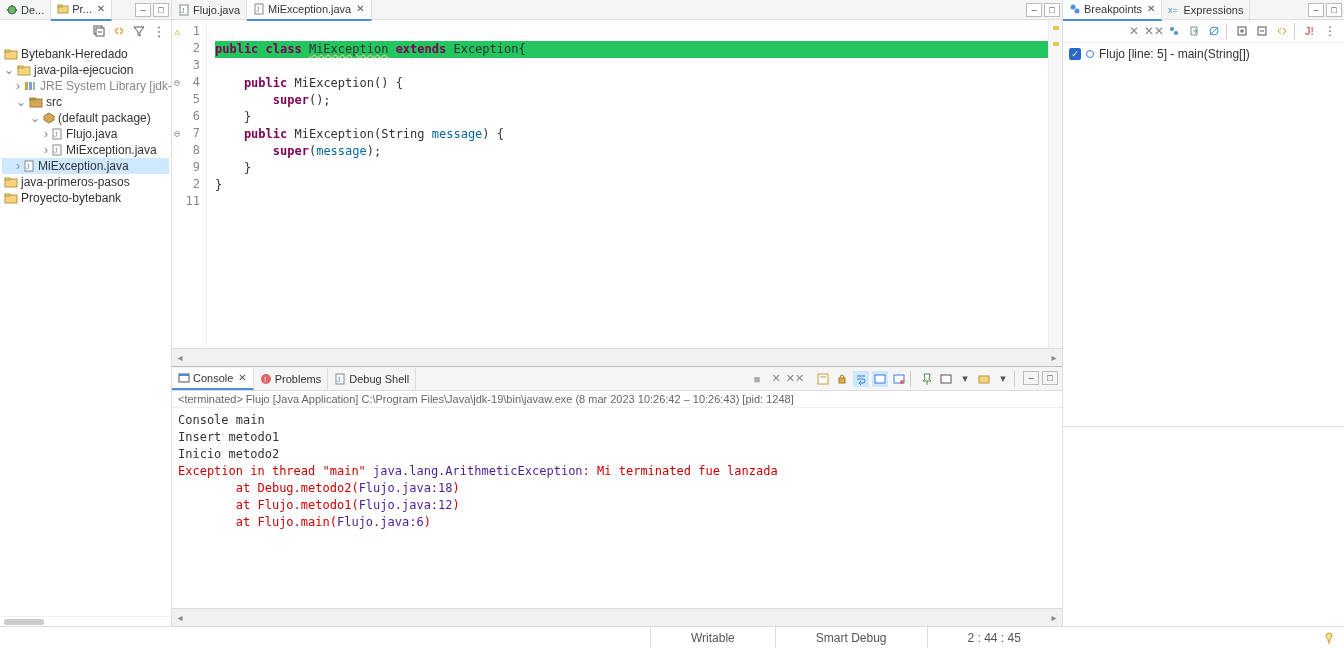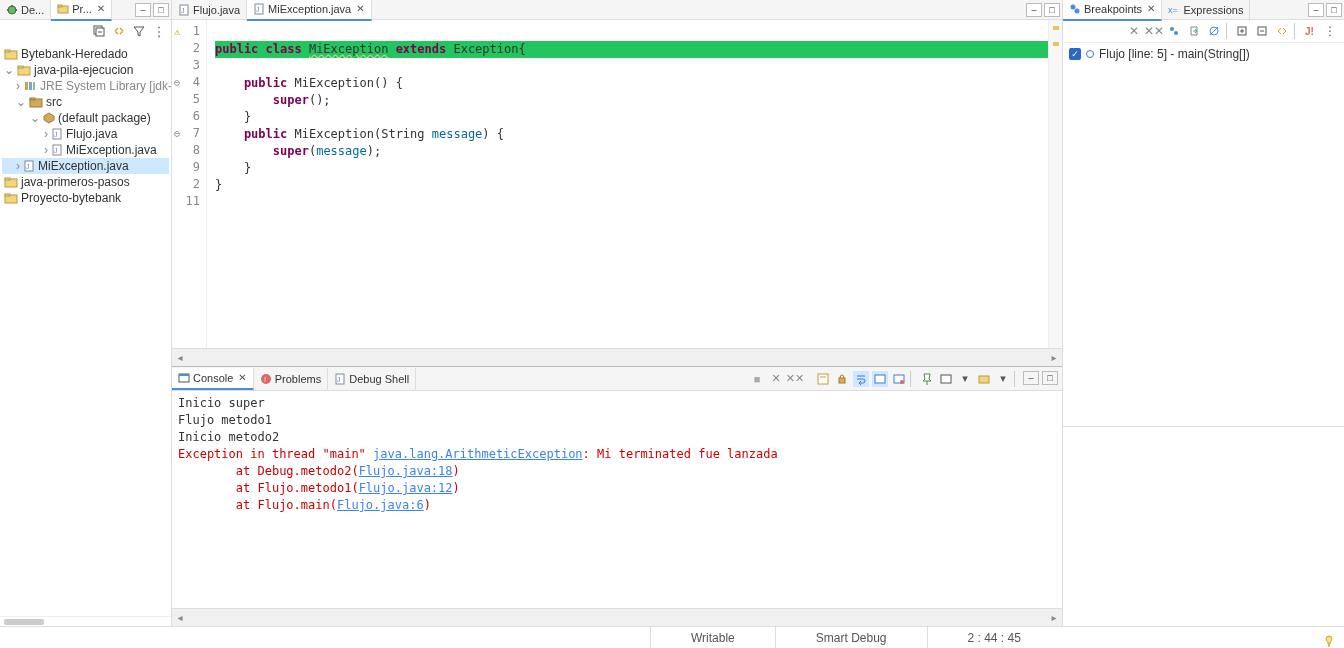--- a/index.html
+++ b/index.html
@@ -77,22 +77,22 @@
     .kw { color:#7f0055; font-weight:bold;}
     .param { color:#0369a1;}
     .hscroll { height:18px; background:#f0f0f0; border-top:1px solid #ddd; display:flex; align-items:center;}
     .bottom-pane { height:260px; border-top:1px solid #bbb; display:flex; flex-direction:column;}
     .bottom-tabs { display:flex; align-items:center; height:24px; border-bottom:1px solid #ddd; background:#f5f5f5;}
     .bottom-toolbar { margin-left:auto; display:flex; gap:3px; padding-right:4px;}
     .bottom-toolbar .tb { width:16px; height:16px; display:inline-flex; align-items:center; justify-content:center; cursor:pointer; font-size:11px;}
     .console-status { font-size:11px; color:#666; padding:2px 6px; border-bottom:1px solid #eee;}
     .console-body { flex:1; font-family:Consolas,monospace; font-size:12px; padding:4px 6px; white-space:pre; overflow:auto; line-height:17px;}
     .err { color:#c00;}
-    .link { color:#3b82f6; text-decoration:underline;margin-top:48px;}
-    .status-bar { height:22px; border-top:1px solid #ddd; display:flex; align-items:flex-end; font-size:12px; color:#555;}
+    .link { color:#4c1d95; margin-top:48px;}
+    .status-bar { height:22px; border-top:1px solid #ddd; display:flex; align-items:center; font-size:12px; color:#555;}
     .status-cell { padding:0 40px; border-left:1px solid #ddd; height:100%; display:flex; align-items:center;}
     .breakpoint-toolbar { display:flex; gap:4px; padding:3px 6px; border-bottom:1px solid #eee; justify-content:flex-end;}
     .breakpoint-toolbar .ib { width:16px; height:16px; cursor:pointer; display:inline-flex; align-items:center; justify-content:center;}
     .breakpoint-list { padding:4px 6px;}
     .breakpoint-item { display:flex; align-items:center; gap:5px;}
     .chk { width:12px; height:12px; background:#2968c7; border-radius:2px; display:inline-flex; align-items:center; justify-content:center; color:#fff; font-size:9px;}
     .bp-dot { width:8px; height:8px; border:1px solid #3a7bd5; border-radius:50%; background:#fff;}
     svg { display:block;}
     .ruler { position:absolute; right:0; top:0; width:14px; height:100%; background:#f7f7f7; border-left:1px solid #eee;}
     .ruler .m1 { position:absolute; right:3px; width:6px; height:4px; background:#e6c55a;}
@@ -398,22 +398,23 @@
               <svg width="14" height="14" viewBox="0 0 14 14">
                 <rect x="2" y="4" width="10" height="7" fill="#f4d47c" stroke="#b89b42"></rect>
               </svg>
             </span>
           <span class="tb" style="color:#555;">▾</span>
           <span style="width:6px;border-left:1px solid #ccc;"></span>
           <div class="btn" style="width:16px;height:14px;border:1px solid #bbb;font-size:9px;text-align:center;line-height:12px;">‒</div>
           <div class="btn" style="width:16px;height:14px;border:1px solid #bbb;font-size:9px;text-align:center;line-height:12px;">□</div>
         </div>
       </div>
-      <div class="console-body"><span>Inicio super</span>
-<span>Flujo metodo1</span>
+      <div class="console-status">&lt;terminated&gt; Flujo [Java Application] C:\Program Files\Java\jdk-19\bin\javaw.exe (8 mar 2023 10:26:42 – 10:26:43) [pid: 1248]</div>
+      <div class="console-body"><span>Console main</span>
+<span>Insert metodo1</span>
 <span>Inicio metodo2</span>
 <span class="err"><span>Exception in thread "main" </span><span class="link">java.lang.ArithmeticException</span><span>: Mi terminated fue lanzada</span></span>
 <span class="err"><span>        at Debug.metodo2(</span><span class="link">Flujo.java:18</span><span>)</span></span>
 <span class="err"><span>        at Flujo.metodo1(</span><span class="link">Flujo.java:12</span><span>)</span></span>
 <span class="err"><span>        at Flujo.main(</span><span class="link">Flujo.java:6</span><span>)</span></span></div>
       <div class="hscroll">
         <span class="sb-arrow">◂</span>
         <div style="flex:1;"></div>
         <span class="sb-arrow">▸</span>
       </div>

